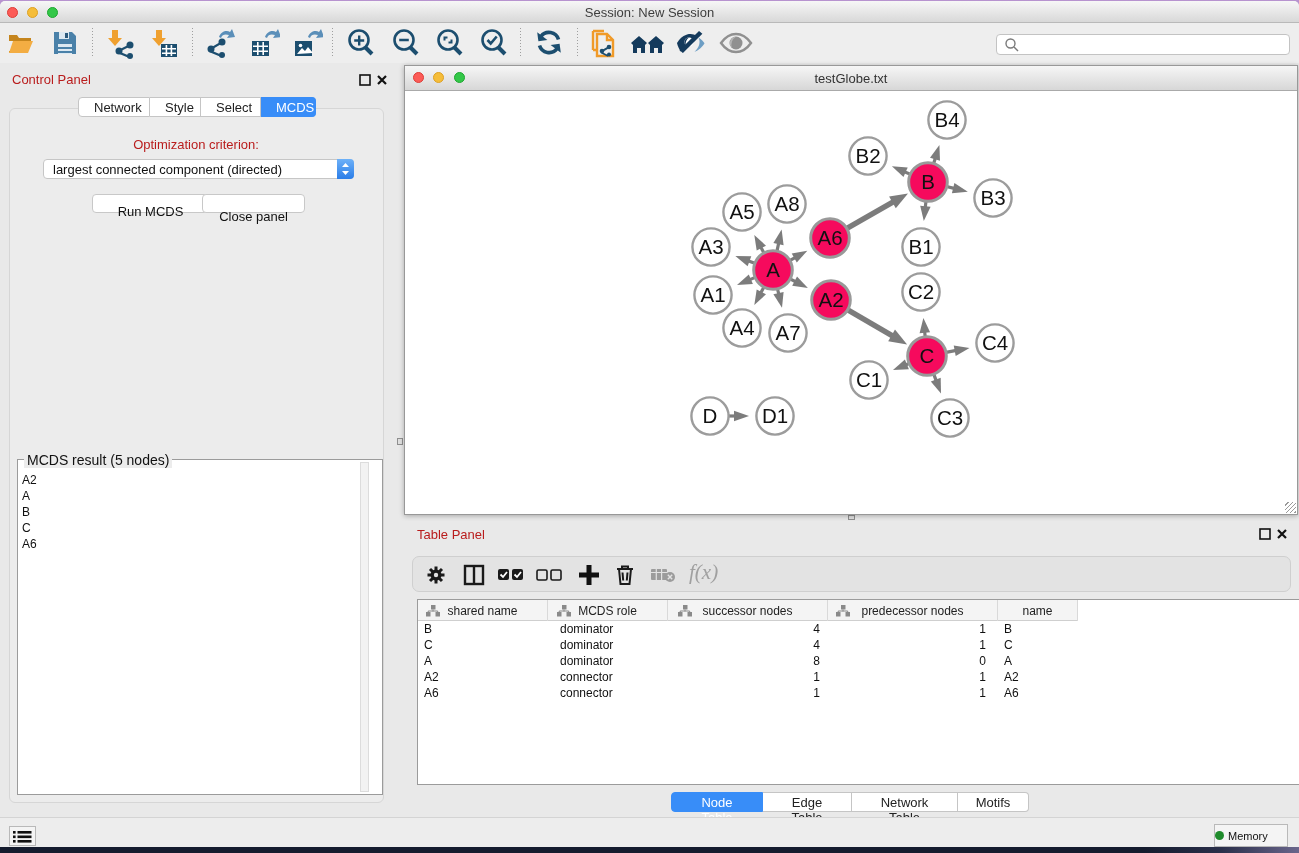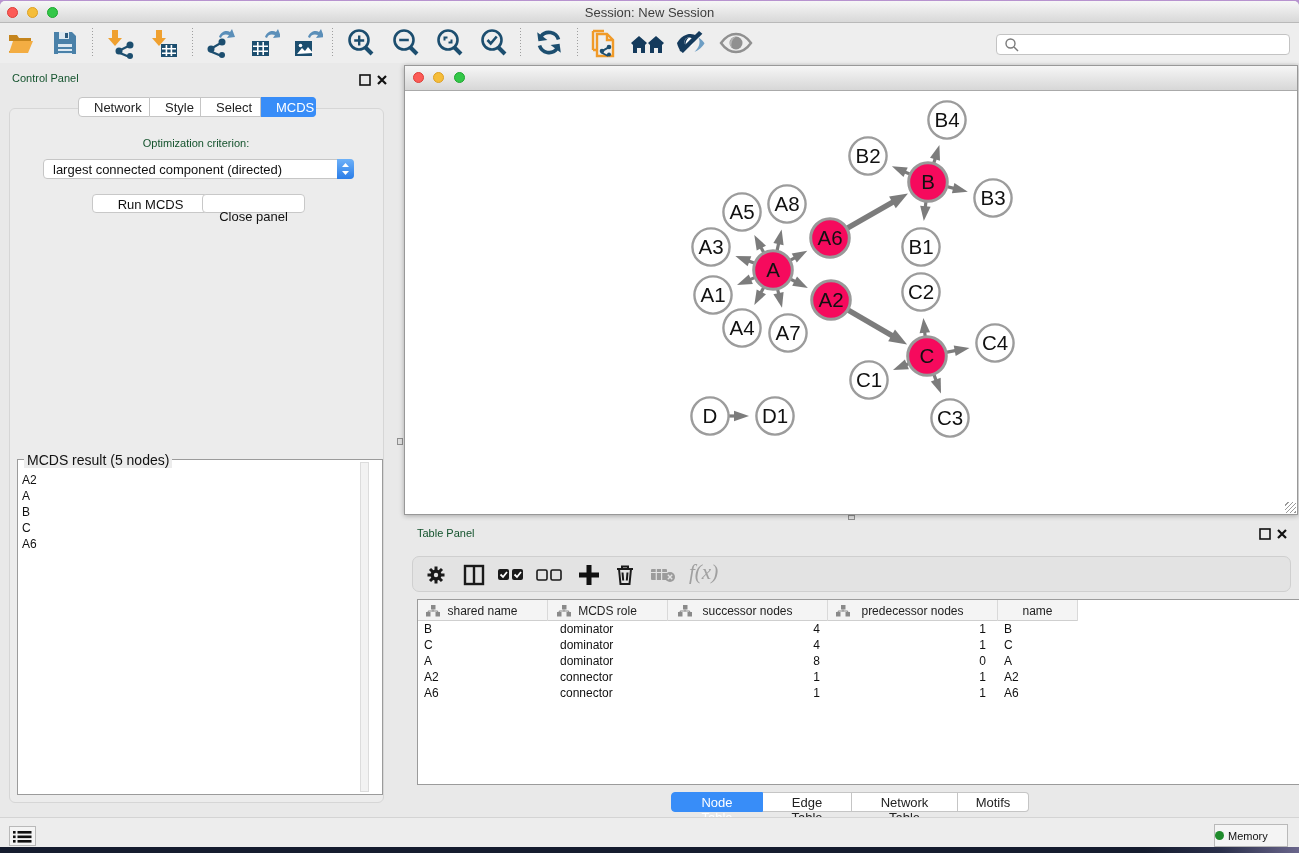--- a/index.html
+++ b/index.html
@@ -5,21 +5,21 @@
 .wtop{position:absolute;left:0;top:0;width:1299px;height:24px;background:#b793cf}
 .app{position:absolute;left:0;top:1px;width:1299px;height:846px;background:#e9e9e9;border-radius:5px 5px 0 0;overflow:hidden}
 .titlebar{position:absolute;left:0;top:0;width:100%;height:22px;background:linear-gradient(#f7f7f7,#d8d8d8);border-bottom:1px solid #b9b9b9;border-radius:5px 5px 0 0}
 .tl{position:absolute;top:6px;width:11px;height:11px;border-radius:50%}
 .title-text{position:absolute;top:4px;width:100%;text-align:center;font-size:13px;color:#3e3e3e}
 .toolbar{position:absolute;left:0;top:22px;width:100%;height:40px;background:#eee}
 .sep{position:absolute;top:5px;height:30px;width:1px;background-image:linear-gradient(to bottom,#9f9f9f 1px,transparent 1px);background-size:1px 3px}
 .ticon{position:absolute;top:4px}
 .searchbox{position:absolute;left:996px;top:11px;width:294px;height:21px;background:#fff;border:1px solid #c3c3c3;border-radius:4px}
 .cpanel{position:absolute;left:0;top:62px;width:392px;height:758px;background:#e9e9e9}
-.phead{font-size:11px;color:#14532d;position:absolute}
+.phead{font-size:13px;color:#b91c1c;position:absolute}
 .innerbox{position:absolute;left:9px;top:45px;width:375px;height:695px;background:#ececec;border:1px solid #d6d6d6;border-radius:6px}
 .tabs{position:absolute;display:flex;height:20px}
 .tab{font-size:13px;color:#222;background:#fff;border:1px solid #c5c5c5;border-left:none;padding:2px 15px 0;text-align:center}
 .tab.first{border-left:1px solid #c5c5c5;border-radius:4px 0 0 4px}
 .tab.last{border-radius:0 4px 4px 0}
 .tab.sel{background:#388df8;border-color:#388df8;color:#fff}
 .btn{position:absolute;background:#fff;border:1px solid #c8c8c8;border-radius:4px;font-size:13px;color:#111;text-align:center}
 .fs{position:absolute;border:1px solid #9b9b9b;background:#fff}
 .fs-legend{position:absolute;top:-8px;left:6px;background:#ececec;padding:0 3px;font-size:14px;color:#111}
 .netwin{position:absolute;left:404px;top:64px;width:894px;height:450px;background:#fff;border:1px solid #989898;box-shadow:0 1px 5px rgba(0,0,0,.28)}
@@ -193,35 +193,36 @@
  </div>
  <div class="phead" style="left:0;top:74px;width:392px;text-align:center">Optimization criterion:</div>
  <div style="position:absolute;left:43px;top:96px;width:311px;height:20px;background:#fff;border:1px solid #c6c6c6;border-radius:4px">
    <div style="position:absolute;left:9px;top:2px;font-size:13px;color:#111">largest connected component (directed)</div>
    <div style="position:absolute;right:-1px;top:-1px;width:17px;height:20px;background:linear-gradient(#6eb1f8,#2a7de8);border-radius:0 4px 4px 0">
      <svg width="17" height="20">
             <path d="M5 8 l3.5 -4 3.5 4 z M5 12 l3.5 4 3.5 -4 z" fill="#fff"></path>
           </svg>
    </div>
  </div>
- <div class="btn" style="left:92px;top:131px;width:117px;height:19px;padding-top:2px">Run MCDS</div>
+ <div class="btn" style="left:92px;top:131px;width:117px;height:19px;padding-top:9px">Run MCDS</div>
  <div class="btn" style="left:202px;top:131px;width:103px;height:19px;padding-top:14px">Close panel</div>
  <div class="fs" style="left:17px;top:396px;width:366px;height:336px">
    <div class="fs-legend">MCDS result (5 nodes)</div>
    <div style="position:absolute;left:4px;top:12px;font-size:12px;color:#111;line-height:16px">A2<br>A<br>B<br>C<br>A6</div>
    <div style="position:absolute;right:13px;top:2px;bottom:2px;width:9px;background:#f2f2f2;border:1px solid #dcdcdc"></div>
  </div>
 </div>
 <div class="handle" style="left:397px;top:437px;width:6px;height:7px"></div>
 <div class="handle" style="left:848px;top:514px;width:7px;height:5px"></div>
 <div class="netwin">
  <div class="nw-title">
   <div class="tl" style="left:8px;top:6px;background:#fc5b57;border:1px solid #dd3d38"></div>
   <div class="tl" style="left:28px;top:6px;background:#f5bd39;border:1px solid #dea123"></div>
   <div class="tl" style="left:49px;top:6px;background:#33c748;border:1px solid #1da72f"></div>
+  <div class="title-text" style="top:5px;color:#333">testGlobe.txt</div>
  </div>
  <svg width="893" height="424" style="position:absolute;left:1px;top:24px" font-family="&quot;Liberation Sans&quot;,sans-serif">
         <line x1="358.5" y1="164.1" x2="353.9" y2="155.5" stroke="#7c7c7c" stroke-width="3.2"></line>
         <polygon points="348.3,144.9 360.0,155.7 350.7,160.6" fill="#7c7c7c"></polygon>
         <line x1="370.7" y1="162.4" x2="373.1" y2="151.2" stroke="#7c7c7c" stroke-width="3.2"></line>
         <polygon points="375.6,139.4 377.6,155.2 367.4,153.0" fill="#7c7c7c"></polygon>
         <line x1="350.1" y1="173.7" x2="340.6" y2="170.2" stroke="#7c7c7c" stroke-width="3.2"></line>
         <polygon points="329.4,166.0 345.3,166.3 341.6,176.2" fill="#7c7c7c"></polygon>
         <line x1="350.4" y1="186.9" x2="342.1" y2="190.4" stroke="#7c7c7c" stroke-width="3.2"></line>
         <polygon points="331.0,195.0 342.8,184.4 346.9,194.1" fill="#7c7c7c"></polygon>

